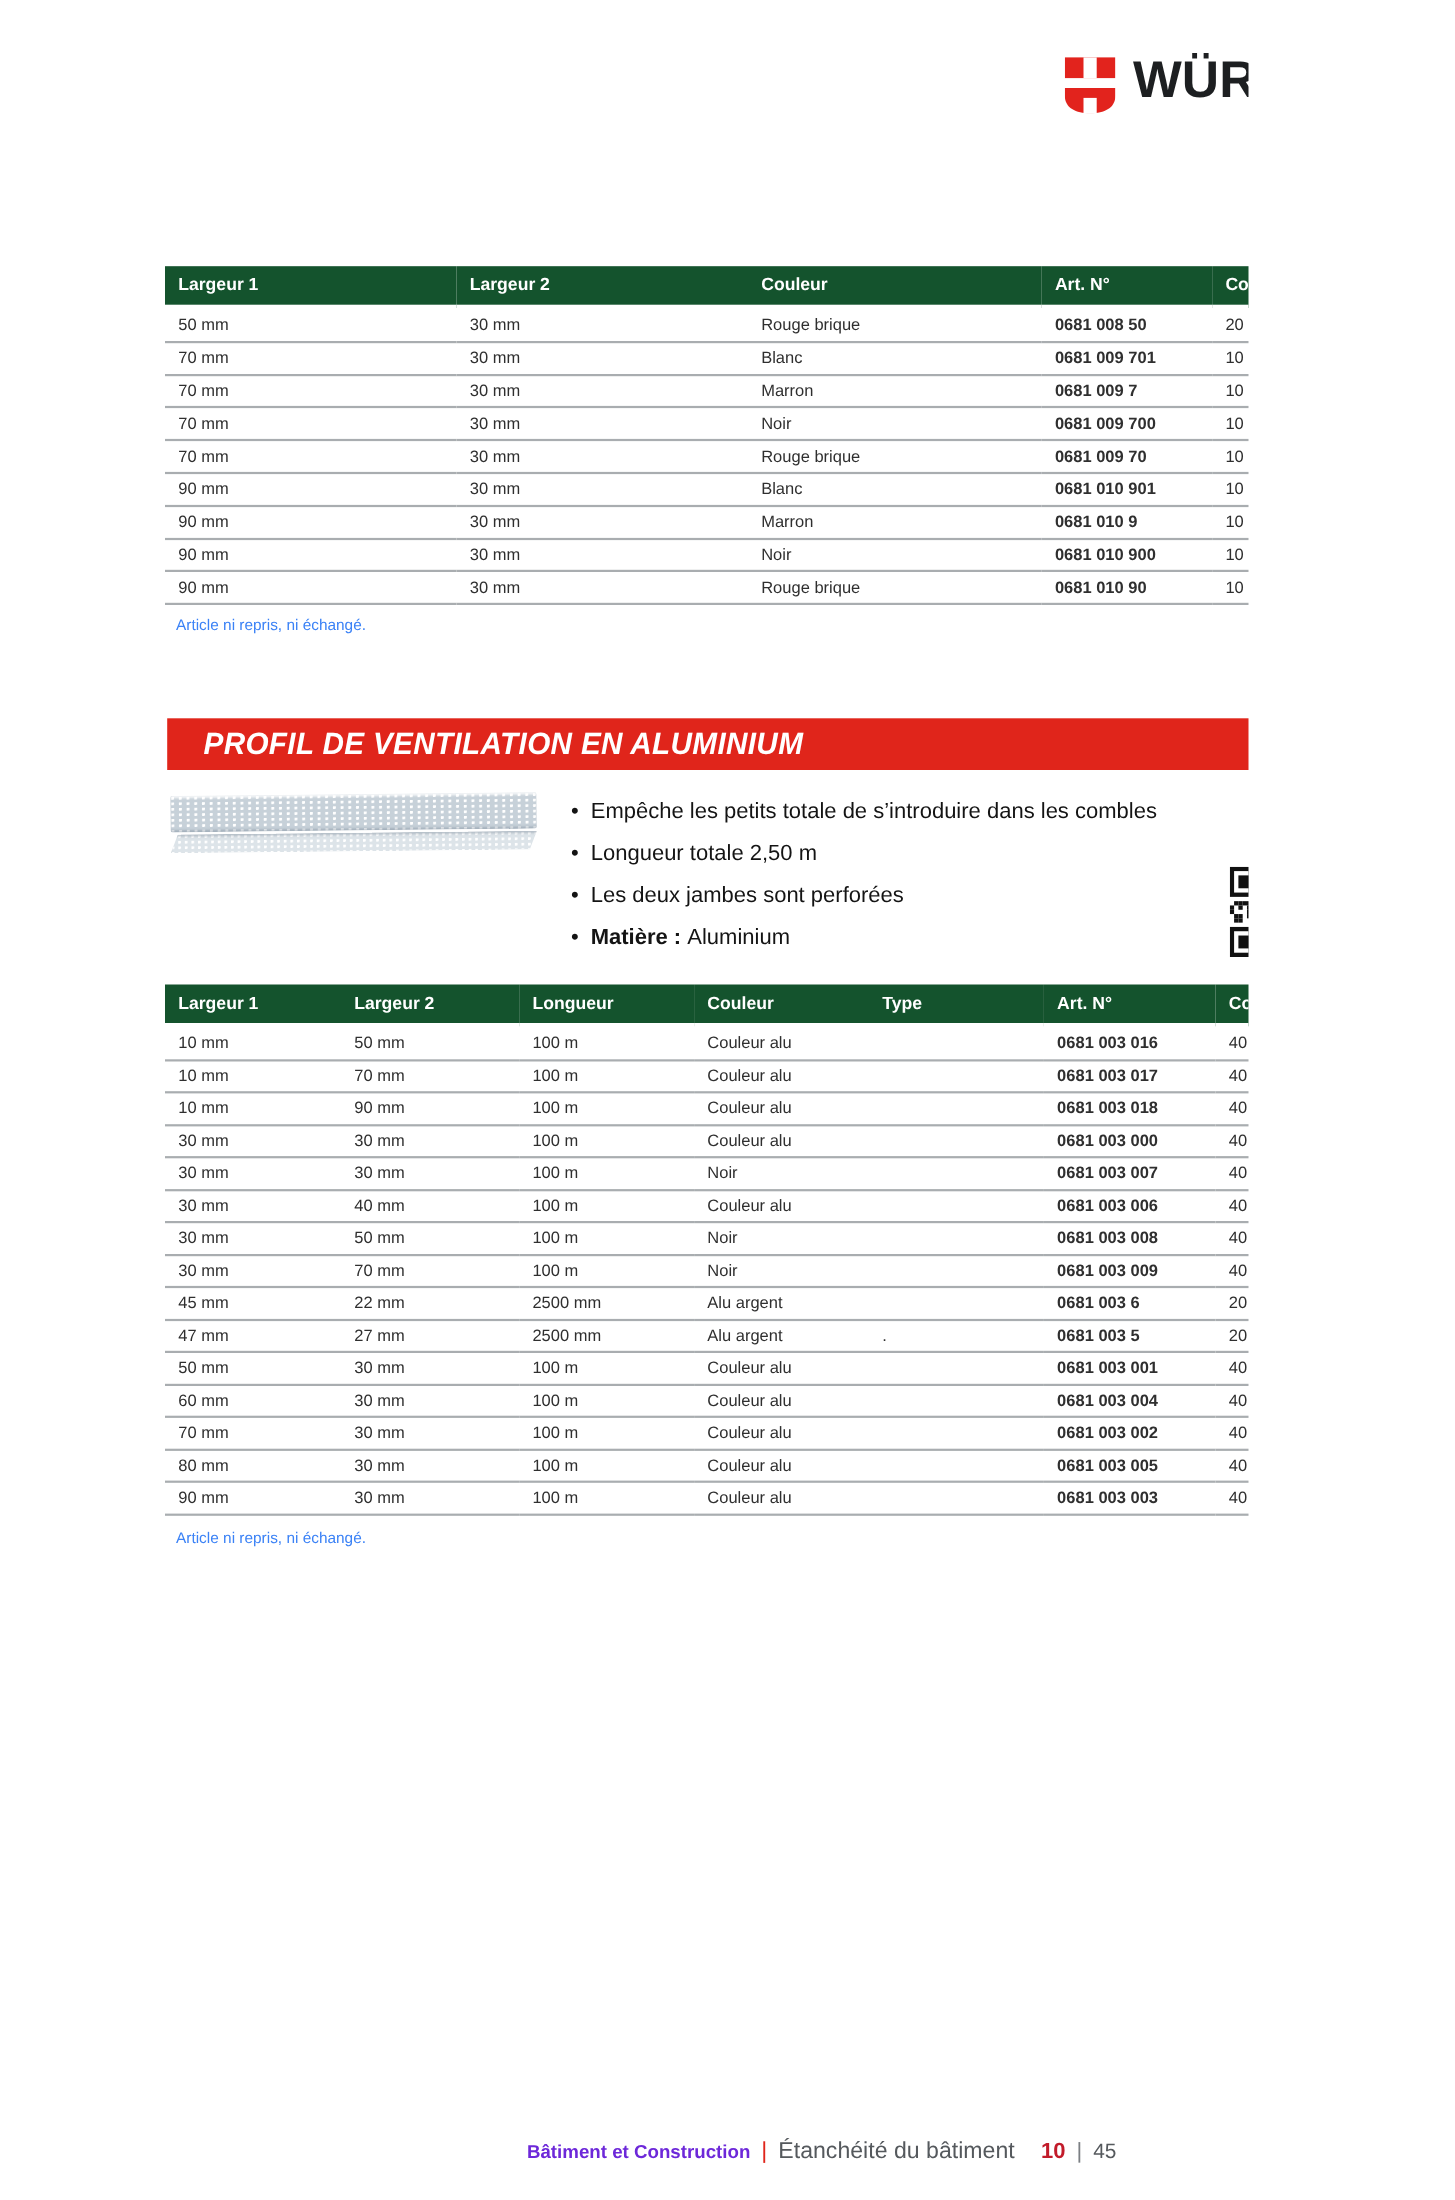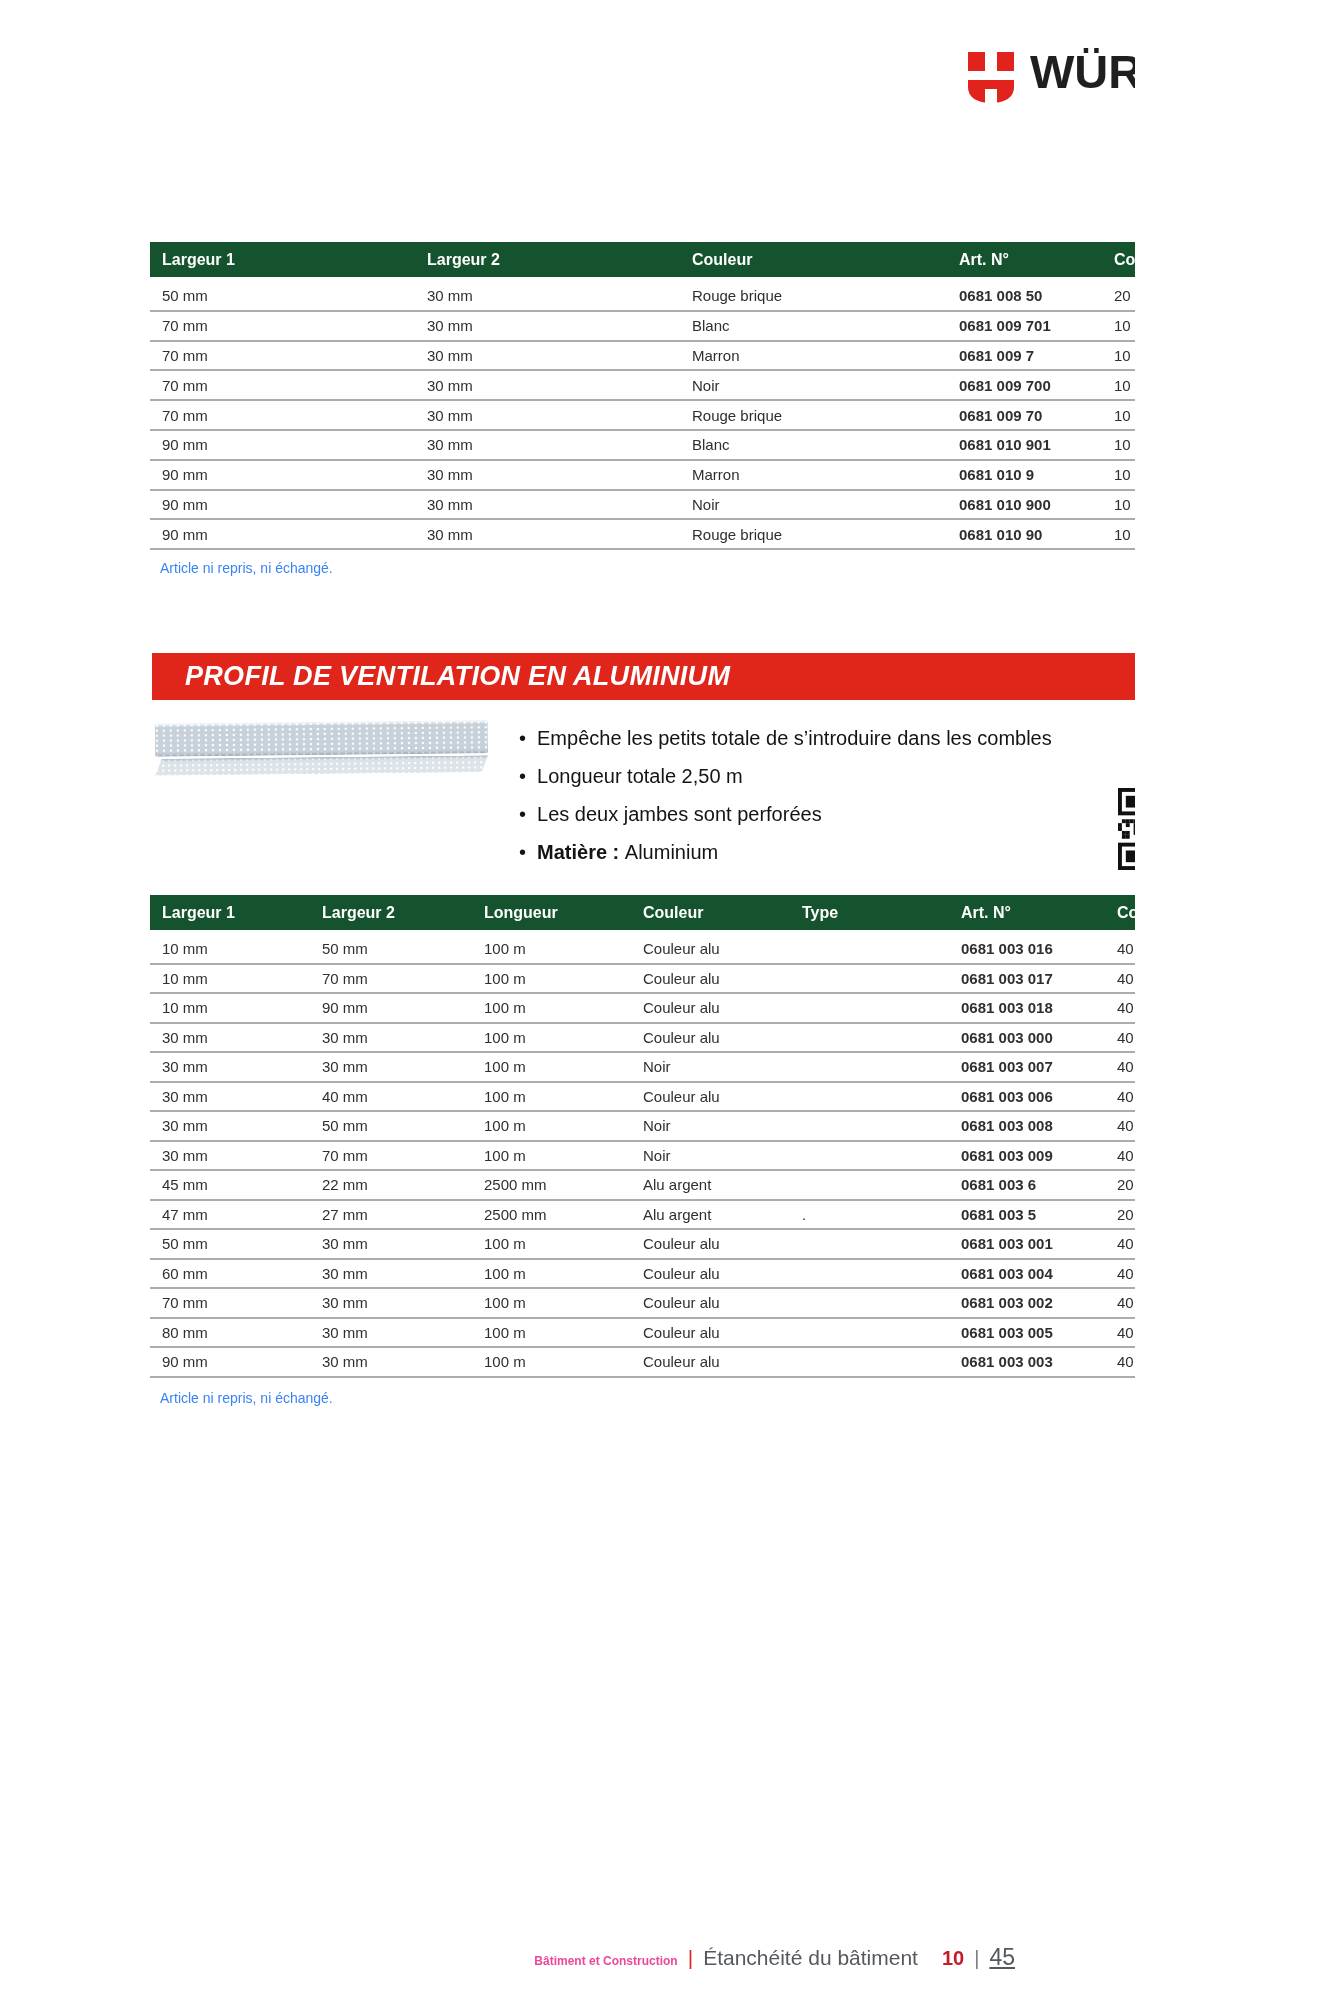--- a/index.html
+++ b/index.html
@@ -59,26 +59,26 @@
 
   
   .chapter-tab{position:absolute;left:1229px;top:1365px;width:94px;height:133px;
                background:#0c1722;display:flex;align-items:center;justify-content:center;}
   .chapter-tab span{display:block;transform:rotate(-90deg);color:#ffffff;
                     font-size:26px;font-weight:bold;letter-spacing:2px;}
 
   
   .footer{position:absolute;top:1944px;right:120px;display:flex;align-items:baseline;gap:10px;
           white-space:nowrap;}
-  .footer .cat{font-size:12px;font-weight:bold;color:#ec4899;}
+  .footer .cat{font-size:17px;font-weight:bold;color:#6d28d9;}
   .footer .sep-red{font-size:21px;color:#e0251b;font-weight:400;}
   .footer .sec{font-size:21px;color:#55595d;font-weight:400;text-align:right;}
   .footer .chap{font-size:20px;font-weight:bold;color:#c21b2a;margin-left:14px;}
   .footer .sep-gray{font-size:20px;color:#7b7f83;}
-  .footer .pnum{font-size:23px;color:#55595d;text-decoration:underline;}
+  .footer .pnum{font-size:19px;color:#55595d;}
 </style>
 </head>
 <body>
 
 <div class="page">
 
   <div class="logo">
     <svg width="46" height="51" viewBox="0 0 46 51">
       <rect x="0" y="0" width="46" height="19" fill="#e2231d"></rect>
       <rect x="17" y="0" width="12" height="19" fill="#ffffff"></rect>

